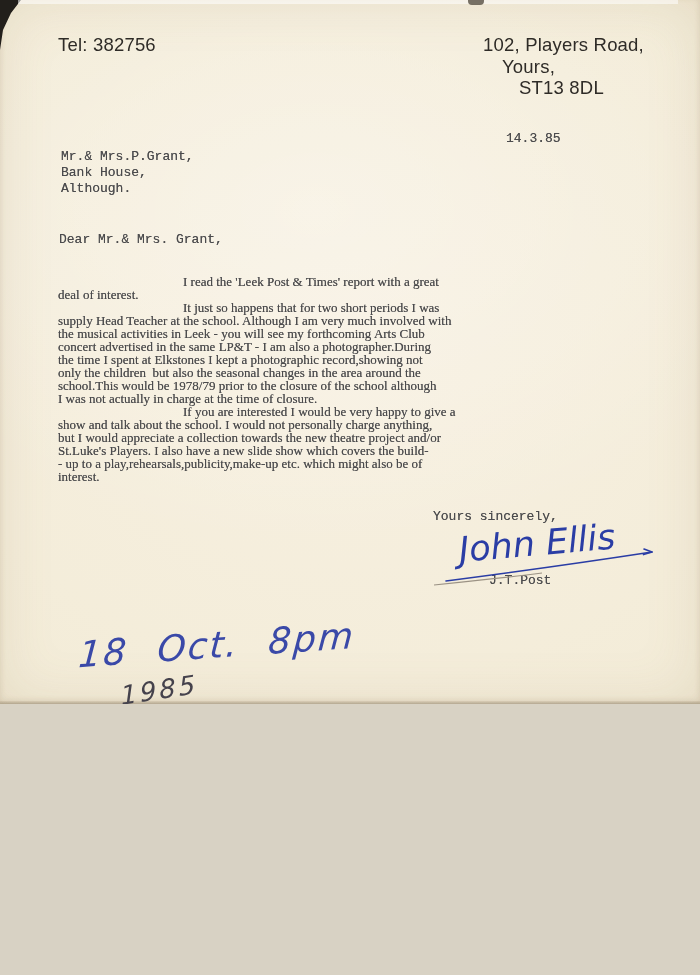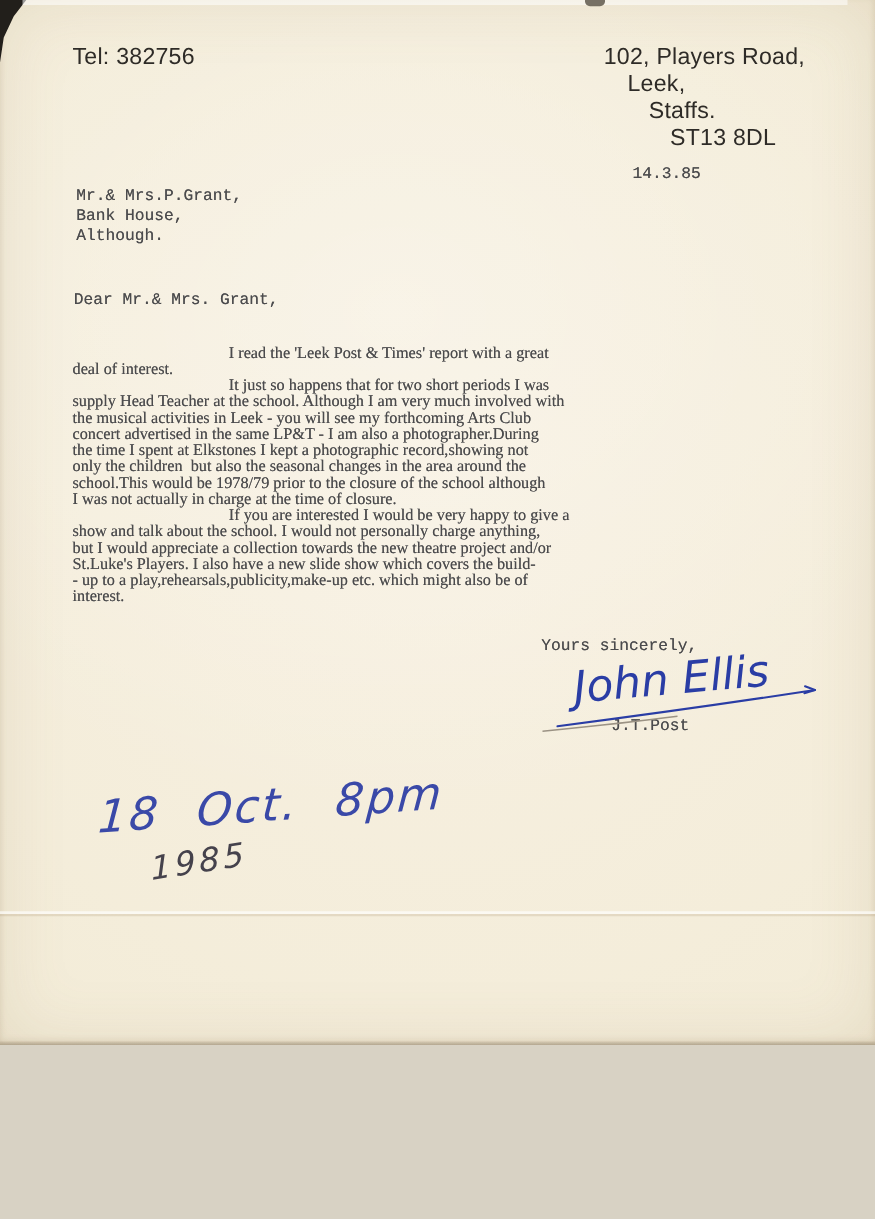--- a/index.html
+++ b/index.html
@@ -1,19 +1,19 @@
 <!DOCTYPE html>
 <html><head>
 <meta charset="utf-8">
 <style>
   html, body { margin: 0; padding: 0; background: #d8d2c4; }
   .scan {
     position: relative;
     width: 700px;
-    height: 836px;
+    height: 704px;
     overflow: hidden;
     font-family: "Liberation Sans", sans-serif;
     background:
       radial-gradient(ellipse 120% 80% at 45% 30%, rgba(255,255,255,0.30), rgba(255,255,255,0) 60%),
       radial-gradient(ellipse 140% 110% at 50% 50%, #f7f0e1 0%, #f3ecd8 55%, #ece2cb 100%);
     box-shadow: inset 0 0 55px rgba(150,120,75,0.14), inset 0 -3px 6px rgba(120,95,60,0.18);
   }
   
   .corner-dark {
     position: absolute; left: 0; top: 0; width: 26px; height: 52px;
@@ -100,22 +100,21 @@
 
   <div class="corner-dark"></div>
   <div class="top-edge-light"></div>
   <div class="top-mark"></div>
   <div class="fold-crease"></div>
   <div class="bottom-edge"></div>
 
   <div class="letterhead-tel">Tel: 382756</div>
   <div class="letterhead-address">
       <div class="line">102, Players Road,</div>
-      <div class="line">Leek,</div>
-      <div class="line">Staffs.</div>
+      <div class="line">Yours,</div>
       <div class="line">ST13 8DL</div>
     </div>
 
   <div class="tw date">14.3.85</div>
   <div class="tw recipient"><div class="line">Mr.&amp; Mrs.P.Grant,</div><div class="line">Bank House,</div><div class="line">Although.</div></div>
   <div class="tw salutation">Dear Mr.&amp; Mrs. Grant,</div>
   <div class="tw letter-body"><div class="line indent">I read the 'Leek Post &amp; Times' report with a great</div><div class="line">deal of interest.</div><div class="line indent">It just so happens that for two short periods I was</div><div class="line">supply Head Teacher at the school. Although I am very much involved with</div><div class="line">the musical activities in Leek - you will see my forthcoming Arts Club</div><div class="line">concert advertised in the same LP&amp;T - I am also a photographer.During</div><div class="line">the time I spent at Elkstones I kept a photographic record,showing not</div><div class="line">only the children  but also the seasonal changes in the area around the</div><div class="line">school.This would be 1978/79 prior to the closure of the school although</div><div class="line">I was not actually in charge at the time of closure.</div><div class="line indent">If you are interested I would be very happy to give a</div><div class="line">show and talk about the school. I would not personally charge anything,</div><div class="line">but I would appreciate a collection towards the new theatre project and/or</div><div class="line">St.Luke's Players. I also have a new slide show which covers the build-</div><div class="line">- up to a play,rehearsals,publicity,make-up etc. which might also be of</div><div class="line">interest.</div></div>
   <div class="tw closing">Yours sincerely,</div>
   <div class="tw typed-name">J.T.Post</div>
 

